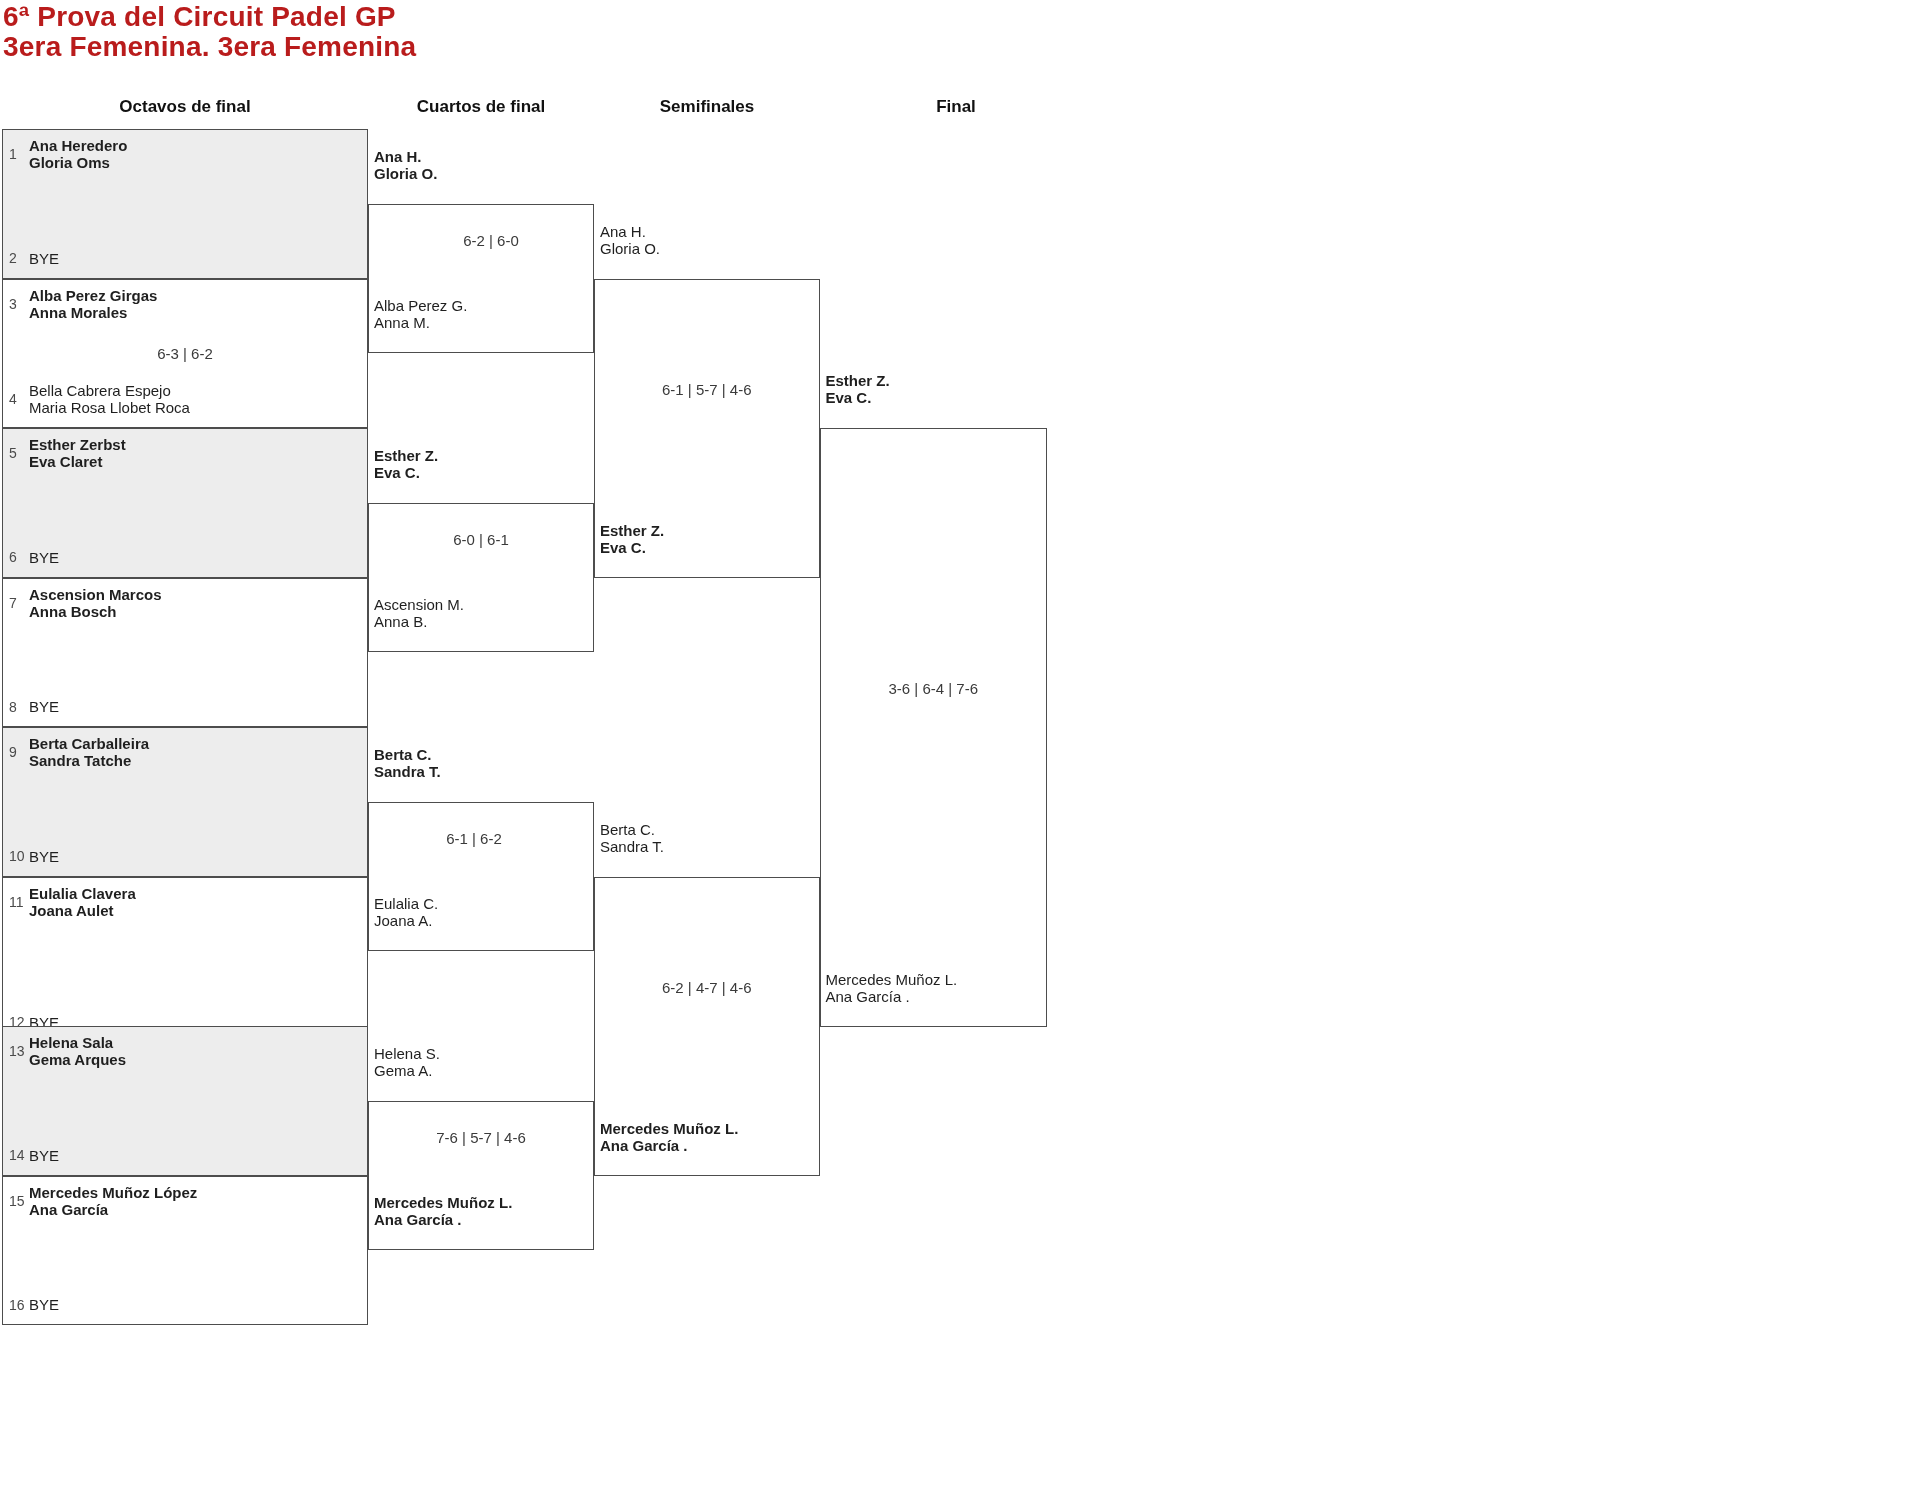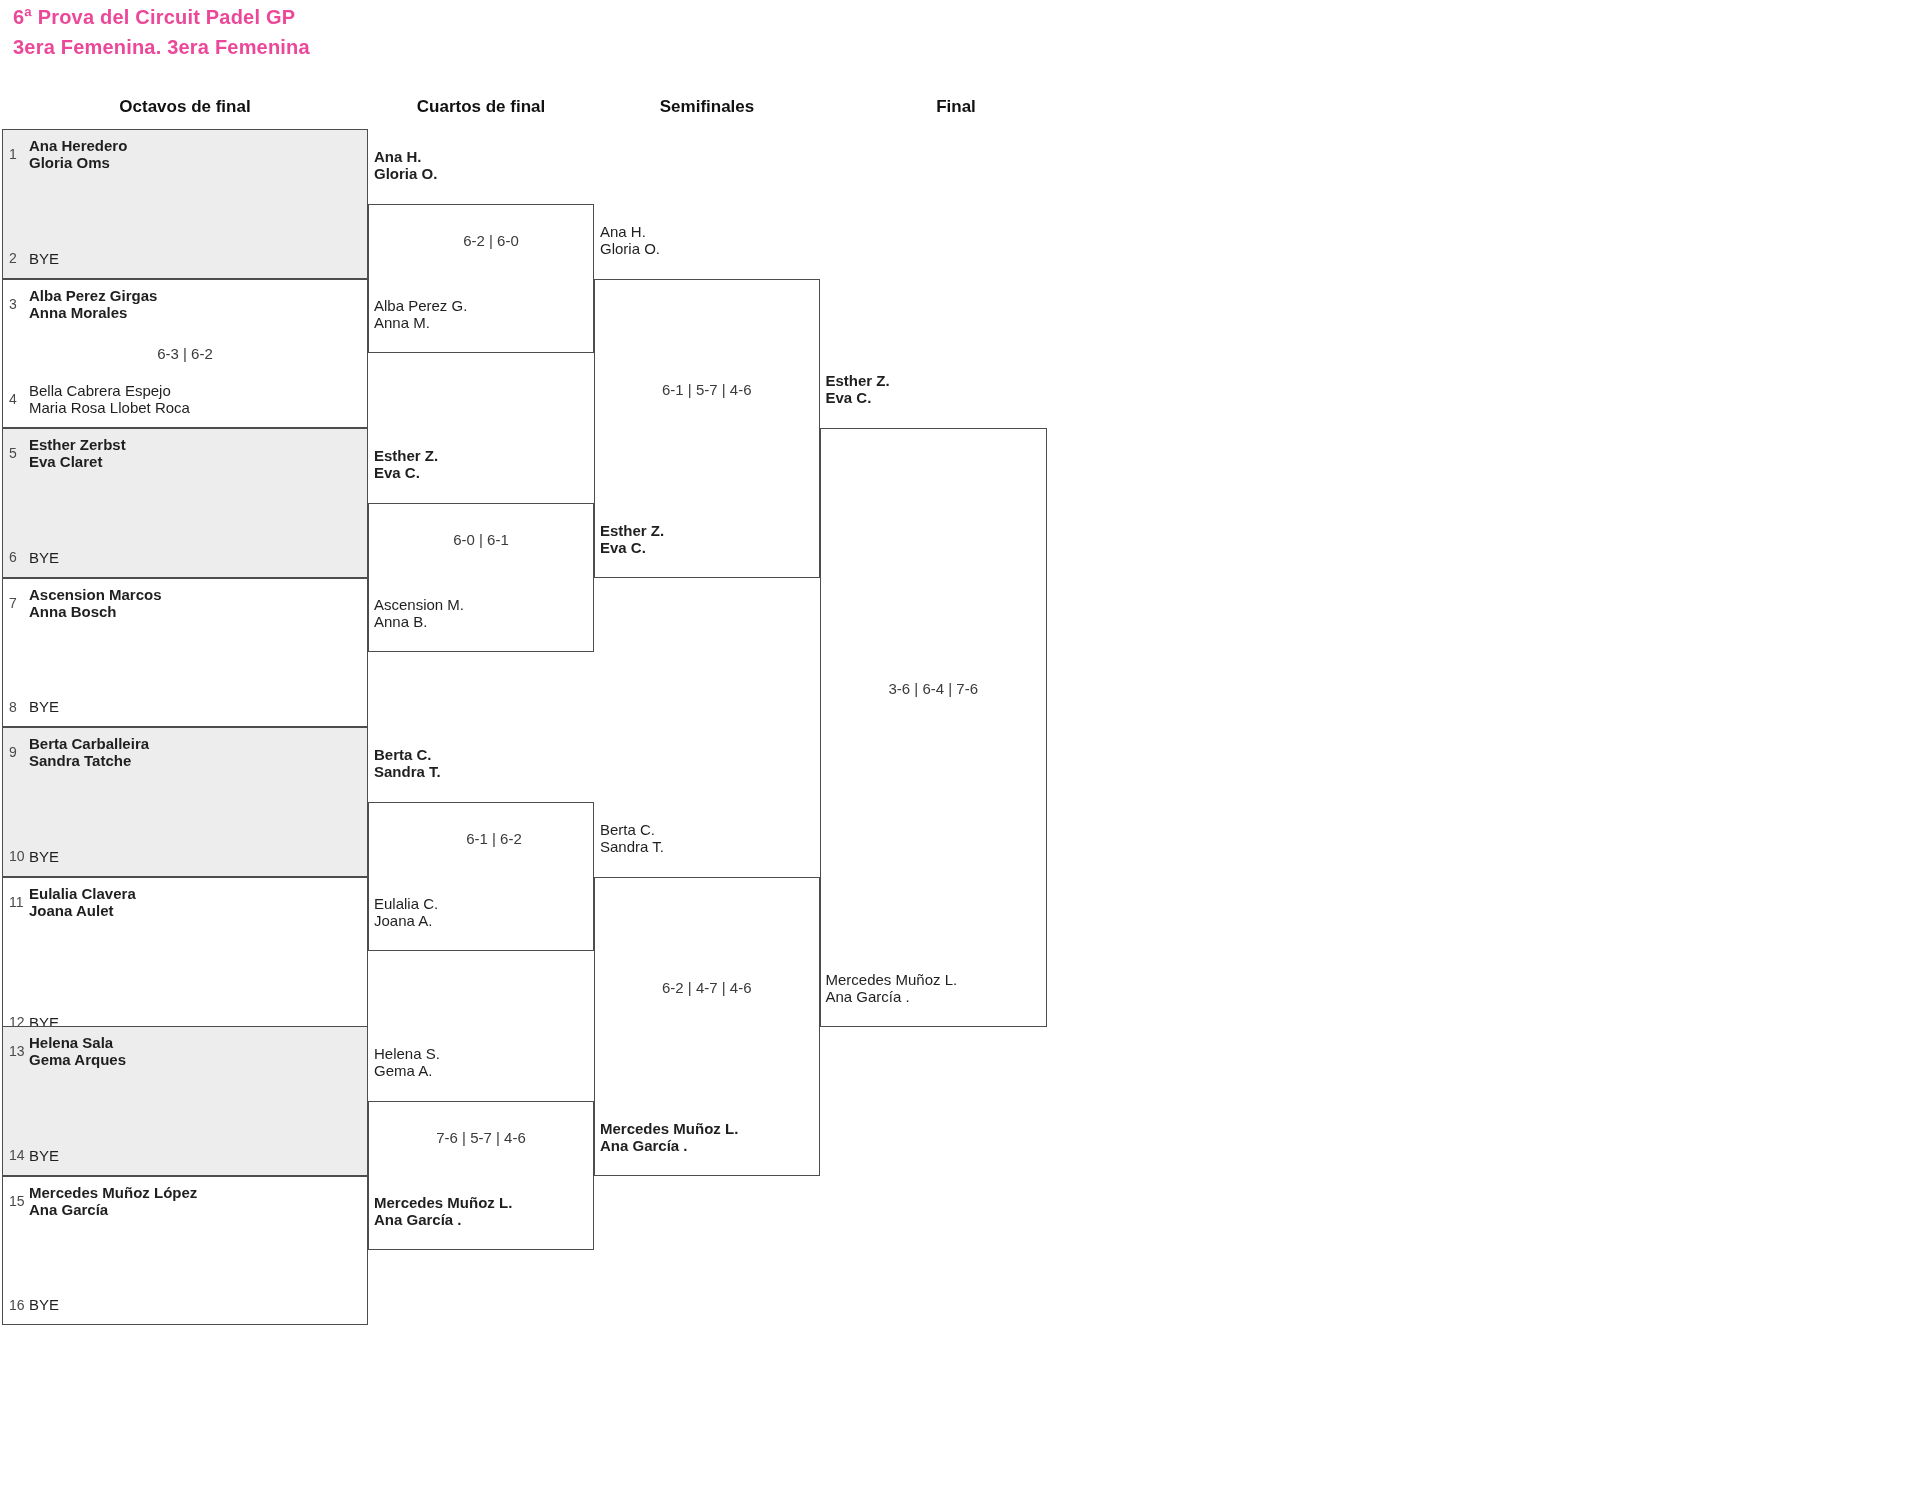--- a/index.html
+++ b/index.html
@@ -1,20 +1,20 @@
 <!DOCTYPE html>
 <html><head>
 <meta charset="utf-8">
 <style>
   html,body{margin:0;padding:0;background:#fff;}
   .canvas{
     position:relative;width:1920px;height:1492px;background:#ffffff;overflow:hidden;
     font-family:"Liberation Sans",sans-serif;color:#1f1f1f;
   }
-  .page-title{position:absolute;left:3px;top:2px;font-size:20px;line-height:30px;font-weight:700;color:#ec4899;letter-spacing:.2px;margin-left:10px;}
+  .page-title{position:absolute;left:3px;top:2px;font-size:28px;line-height:30px;font-weight:700;color:#b91c1c;letter-spacing:.2px;}
   .round-header{position:absolute;top:97px;width:300px;text-align:center;font-size:17px;font-weight:700;color:#111;}
   
   .r1box{position:absolute;box-sizing:border-box;border:1px solid #4d4d4d;background:#fff;}
   .r1box.shaded{background:#ededed;}
   .team-row{position:absolute;left:0;right:0;display:flex;align-items:center;}
   .team-row.top{top:7px;}
   .team-row.bottom{bottom:11px;}
   .seed{flex:0 0 20px;padding-left:6px;font-size:14px;color:#4a4a4a;}
   .names{font-size:15px;line-height:17px;color:#1f1f1f;}
   .winner{font-weight:700;}
@@ -200,21 +200,21 @@
           <div>Berta C.</div>
           <div>Sandra T.</div>
         </div>
       </div>
       <div class="tlabel" style="left: 374px; top: 895.25px;">
         <div class="names">
           <div>Eulalia C.</div>
           <div>Joana A.</div>
         </div>
       </div>
-      <div class="score" style="left: 368px; width: 252px; top: 829.5px;">6-1 | 6-2</div>
+      <div class="score" style="left: 348px; width: 252px; top: 829.5px;">6-1 | 6-2</div>
       <div class="mbox" style="left: 368px; top: 1100.75px; width: 226px; height: 149.5px;"></div>
       <div class="tlabel" style="left: 374px; top: 1044.75px;">
         <div class="names">
           <div>Helena S.</div>
           <div>Gema A.</div>
         </div>
       </div>
       <div class="tlabel" style="left: 374px; top: 1194.25px;">
         <div class="names winner">
           <div>Mercedes Muñoz L.</div>

